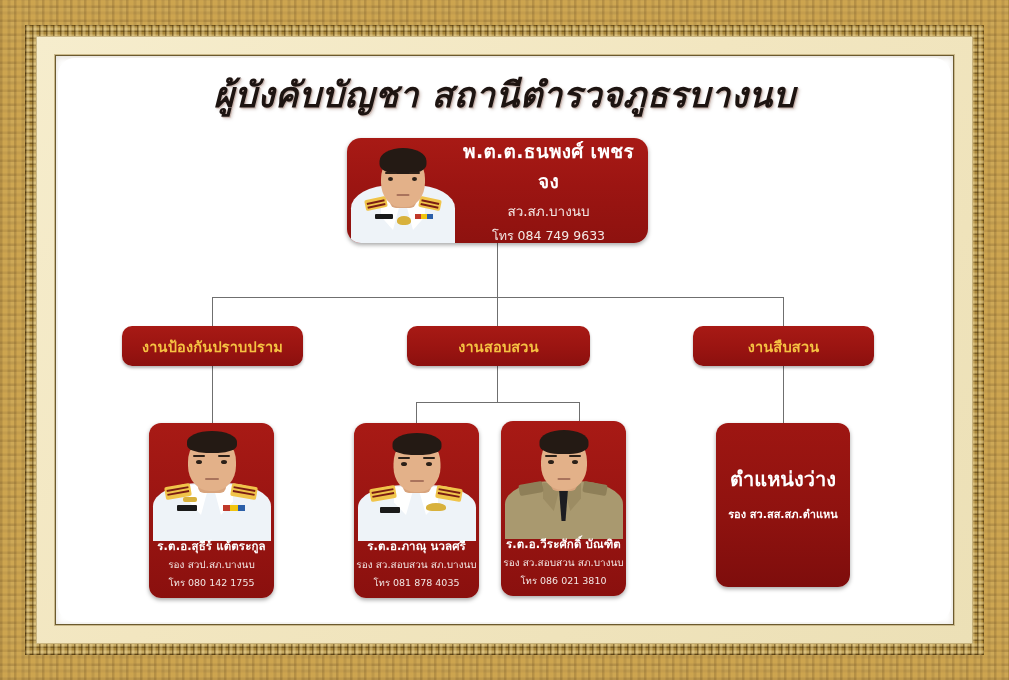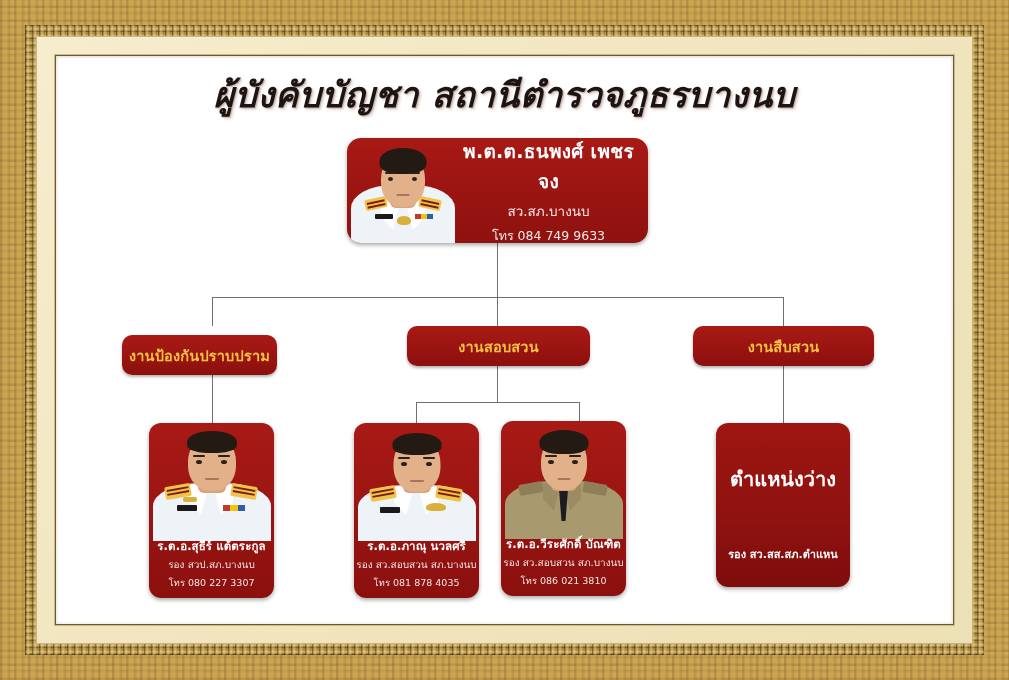--- a/index.html
+++ b/index.html
@@ -70,21 +70,21 @@
     box-shadow:
       0 0 0 1px #6b5a2e,
       0 0 0 2px #cbb98a,
       inset 0 1px 6px rgba(120,100,60,.25);
   }
 
   
   .canvas{
     position:absolute; left:58px; top:58px;
     width:893px; height:564px;
-    background:#ffffff; overflow:hidden;
+    background:#ffffff; overflow:hidden;border-radius:17px;
   }
 
   
   .chart-title{
     position:absolute; left:0; top:14px; width:893px;
     text-align:center;
     font-family:"DejaVu Serif","Liberation Serif",serif;
     font-style:italic; font-weight:bold;
     font-size:35px; line-height:46px;
     color:#1d1411; letter-spacing:.5px;
@@ -261,21 +261,21 @@
         <div class="p-mouth" style="top:56px;width:13px;height:2px;"></div>
       </div>
     </div>
     <div class="top-text">
       <div class="name-top">พ.ต.ต.ธนพงศ์  เพชรจง</div>
       <div class="role-top">สว.สภ.บางนบ</div>
       <div class="phone-top">โทร 084 749 9633</div>
     </div>
   </div>
 
-  <div class="pill" style="left:64px; top:277px; width:155px;">
+  <div class="pill" style="left:64px; top:268px; width:181px;">
     <span>งานป้องกันปราบปราม</span>
   </div>
   <div class="pill" style="left:349px; top:268px; width:183px;">
     <span>งานสอบสวน</span>
   </div>
   <div class="pill" style="left:635px; top:268px; width:181px;">
     <span>งานสืบสวน</span>
   </div>
 
   <div class="pcard" style="left:91px; top:365px;padding-left:35px;">
@@ -303,21 +303,21 @@
         <div class="p-brow" style="left:44px;top:32px;width:12px;height:2px;"></div>
         <div class="p-brow" style="left:69px;top:32px;width:12px;height:2px;"></div>
         <div class="p-eye" style="left:47px;top:37px;width:6px;height:4px;"></div>
         <div class="p-eye" style="left:72px;top:37px;width:6px;height:4px;"></div>
         <div class="p-mouth" style="top:55px;width:14px;height:2px;"></div>
       </div>
     </div>
     <div class="info">
       <div class="pname">ร.ต.อ.สุธีร์  แต้ตระกูล</div>
       <div class="prole">รอง สวป.สภ.บางนบ</div>
-      <div class="pphone">โทร 080 227 3307</div>
+      <div class="pphone">โทร 080 142 1755</div>
     </div>
   </div>
 
   <div class="pcard" style="left:296px; top:365px;">
     <div class="photo">
       <div class="portrait">
         <div class="p-uniform" style="width:118px;height:56px;"></div>
         <div class="p-collarL" style="left:40px;top:64px;width:20px;height:28px;
              clip-path:polygon(0 0,100% 0,60% 100%,0 55%);"></div>
         <div class="p-collarR" style="left:64px;top:64px;width:20px;height:28px;
@@ -372,18 +372,18 @@
         <div class="p-mouth" style="top:57px;width:13px;height:2px;"></div>
       </div>
     </div>
     <div class="info">
       <div class="pname">ร.ต.อ.วีระศักดิ์  บัณฑิต</div>
       <div class="prole">รอง สว.สอบสวน สภ.บางนบ</div>
       <div class="pphone">โทร 086 021 3810</div>
     </div>
   </div>
 
-  <div class="vacant" style="left:658px; top:365px;gap:40px;">
+  <div class="vacant" style="left:658px; top:365px;">
     <div class="vtitle">ตำแหน่งว่าง</div>
     <div class="vrole">รอง  สว.สส.สภ.ตำแหน</div>
   </div>
 
 </div>
 
 </body></html>

